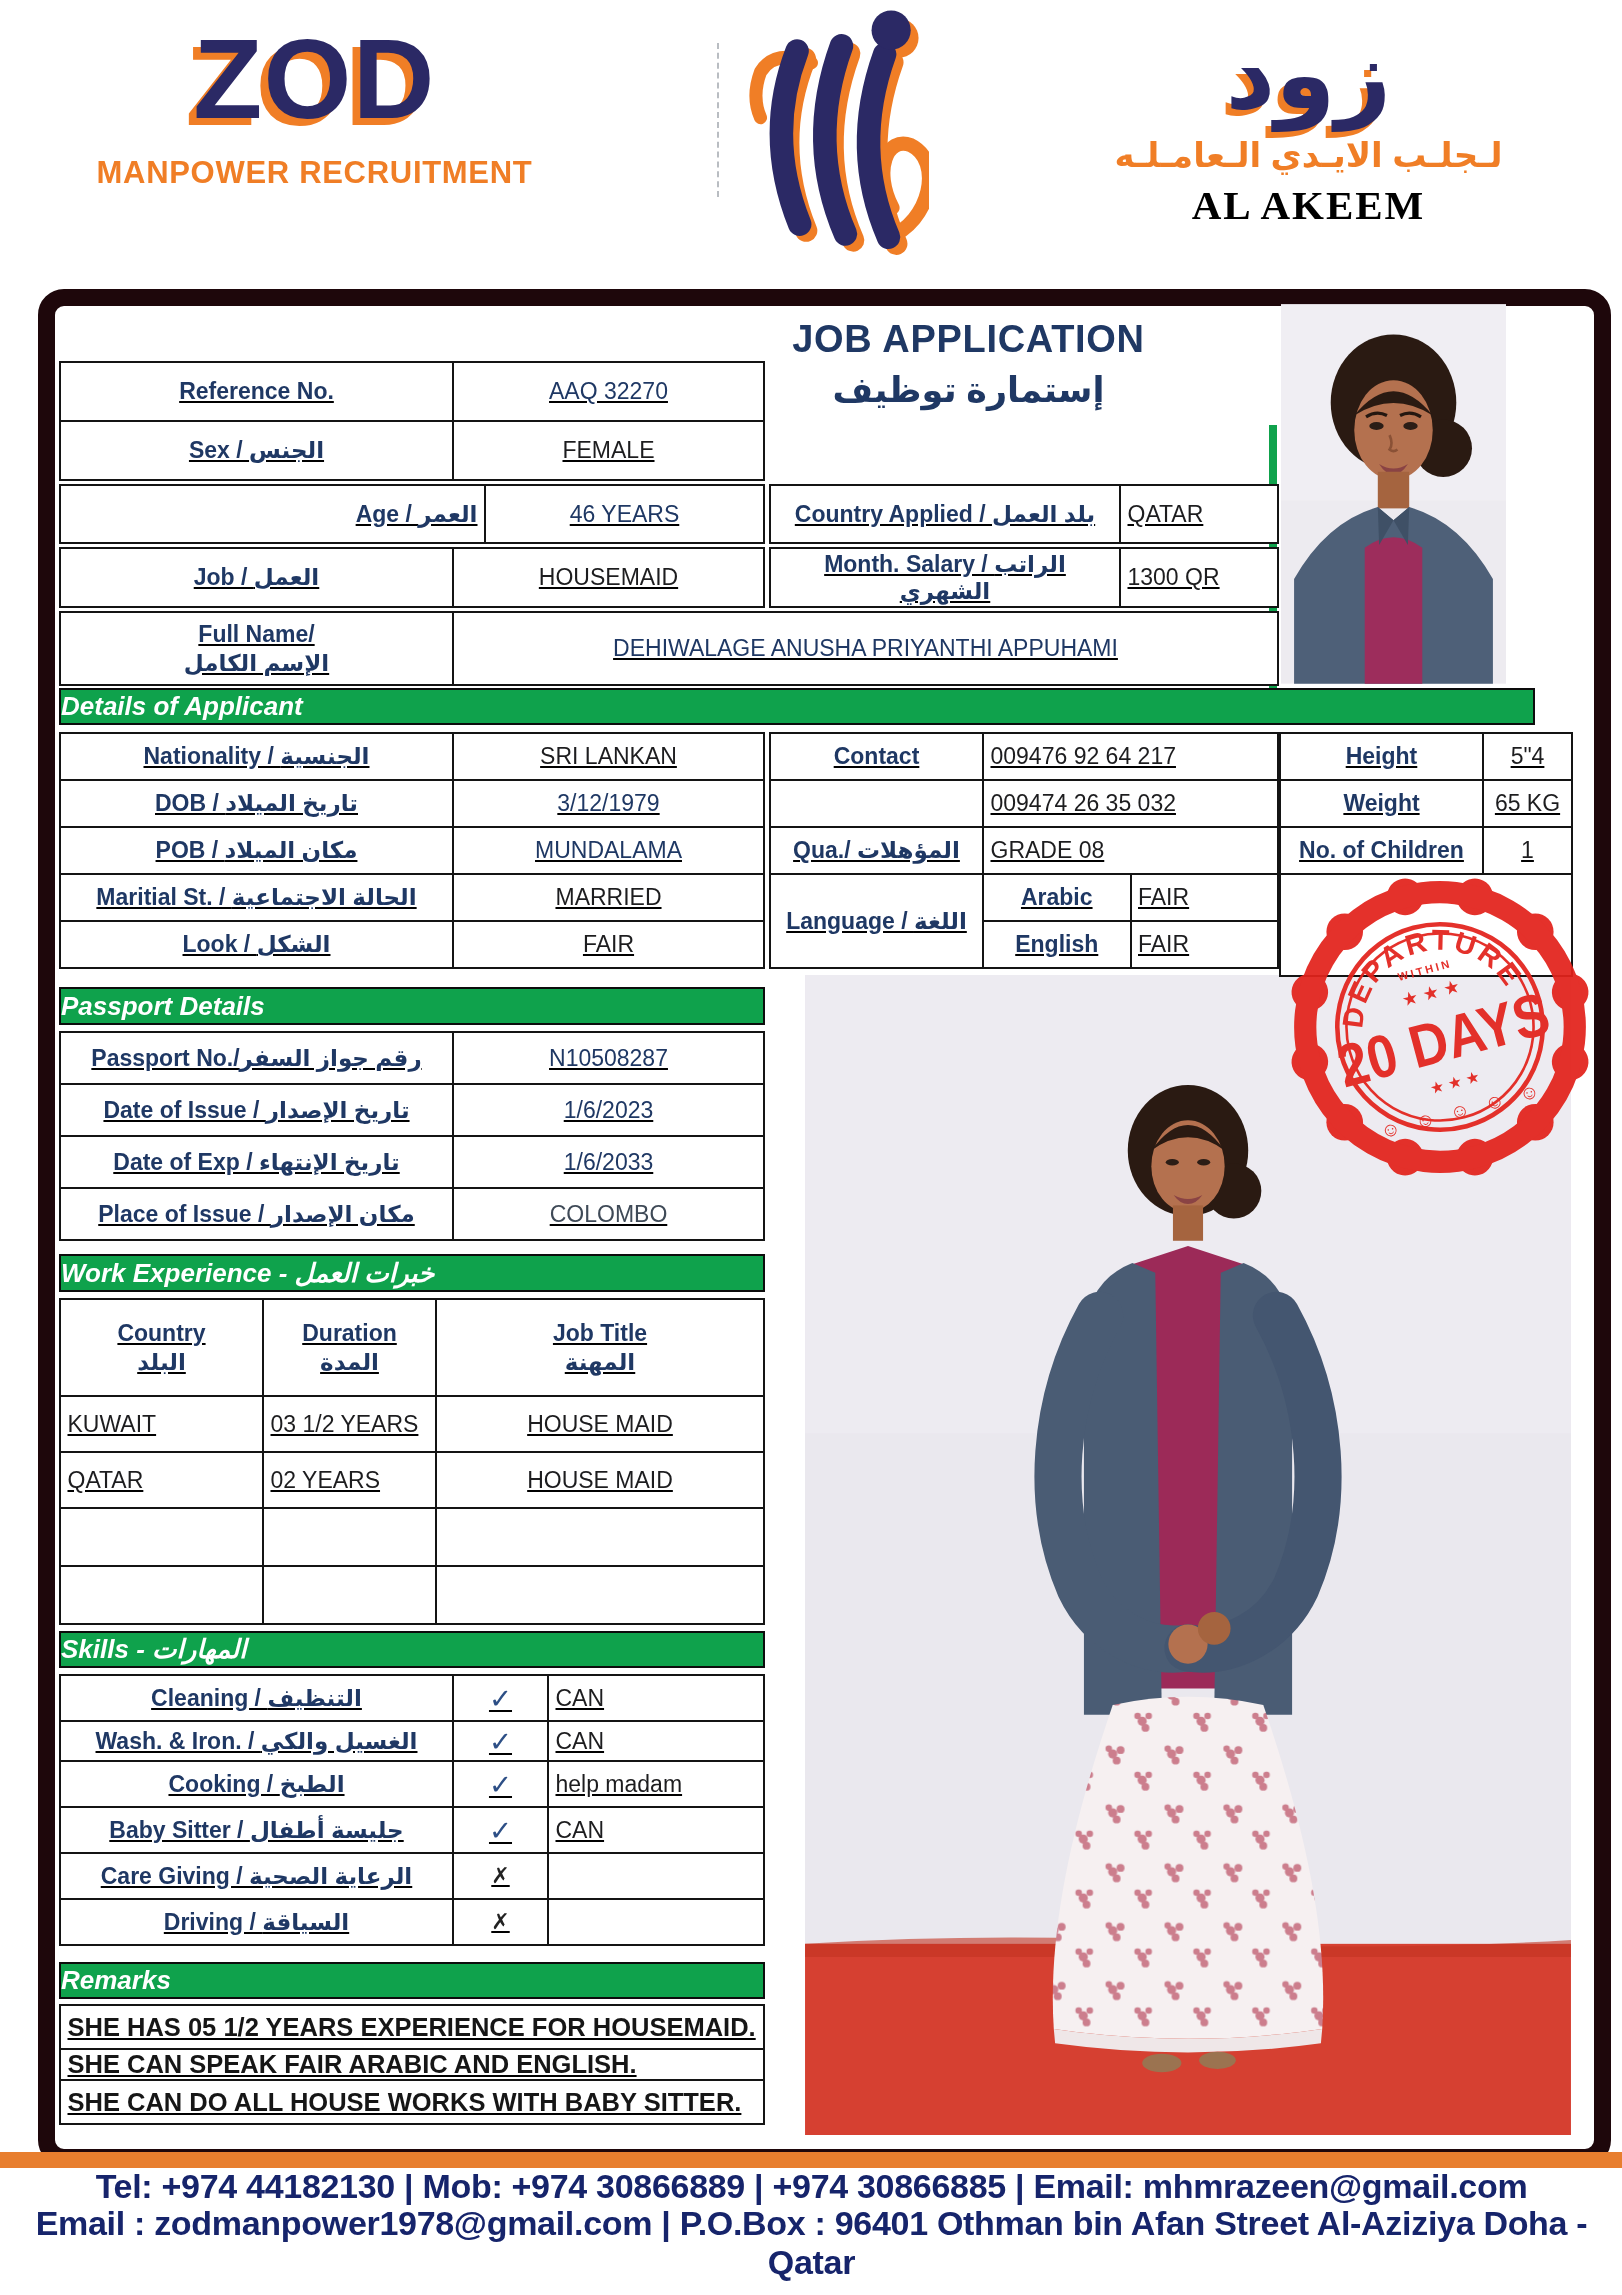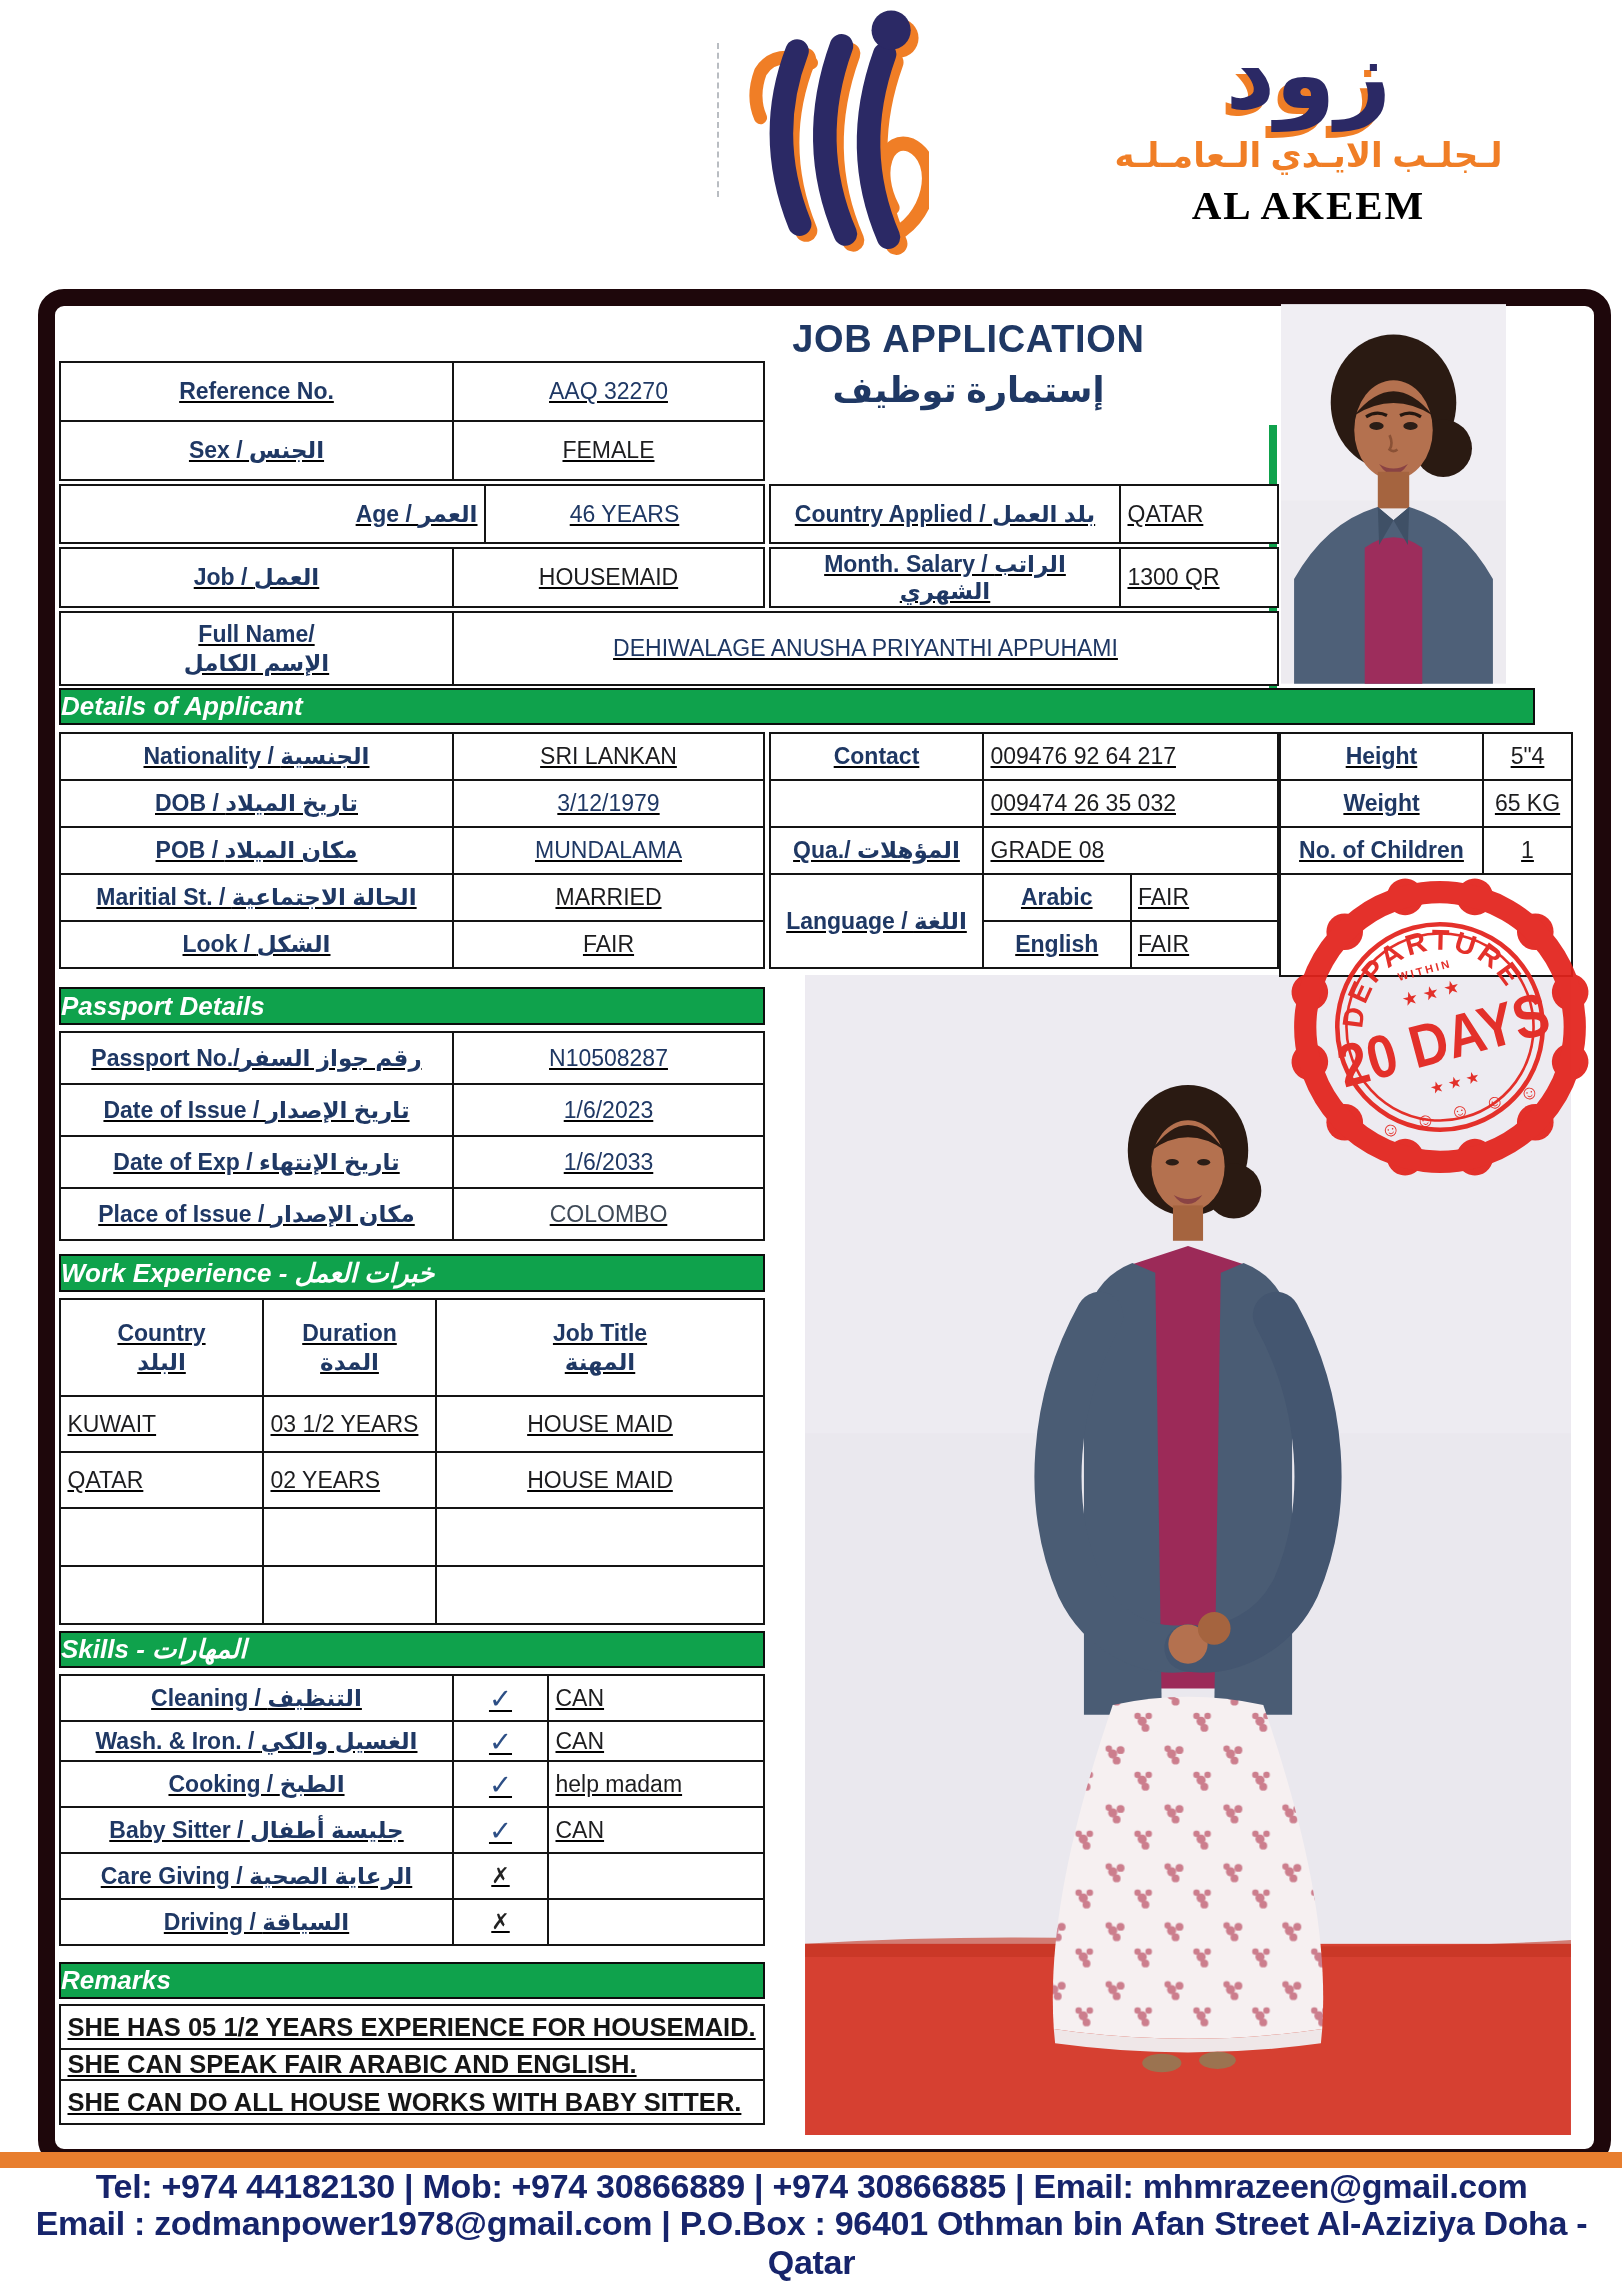--- a/index.html
+++ b/index.html
@@ -54,20 +54,24 @@
   .footer-bar{position:absolute; left:0; top:2152px; width:1623px; height:15.7px; background:#E87E2E;}
   .footer-line{position:absolute; left:0; width:1623px; text-align:center; color:var(--footer-navy);
                font-size:34px; font-weight:700; letter-spacing:-0.3px;}
   .stamp{position:absolute; left:1283px; top:870px; width:314px; height:314px; z-index:30; opacity:.93;}
 </style>
 </head>
 <body>
 
 <div class="page">
 
+  <div class="brand-block">
+    <div class="brand-name">ZOD</div>
+    <div class="brand-tagline">MANPOWER RECRUITMENT</div>
+  </div>
 
   <div class="dash-divider"></div>
 
   <svg class="logo-svg" viewBox="0 0 320 400">
     <g fill="none" stroke="#F07E26" stroke-width="34" stroke-linecap="round">
       <path d="M130,82 Q78,212 132,345"></path>
       <path d="M198,74 Q144,222 204,360"></path>
       <path d="M264,87 Q212,232 270,365"></path>
     </g>
     <circle cx="274" cy="50" r="30" fill="#F07E26"></circle>

